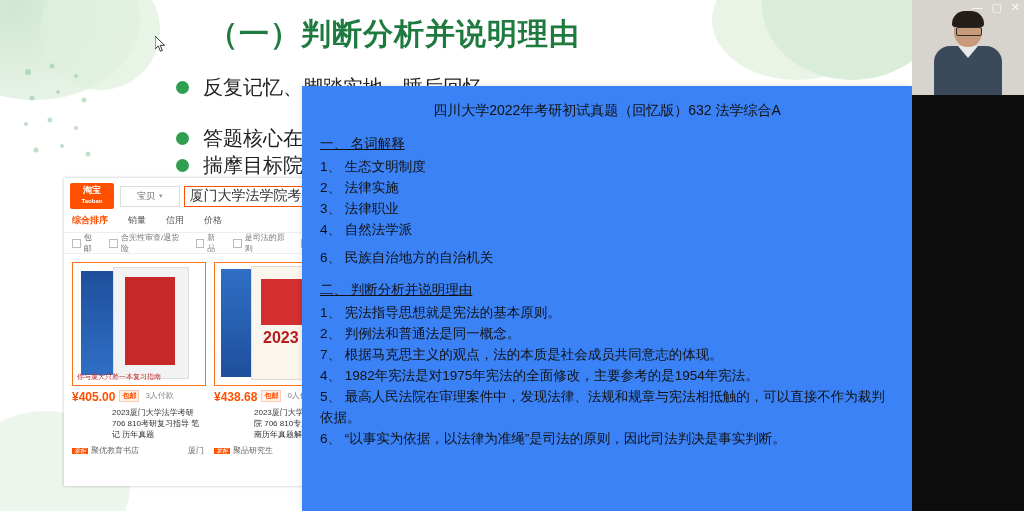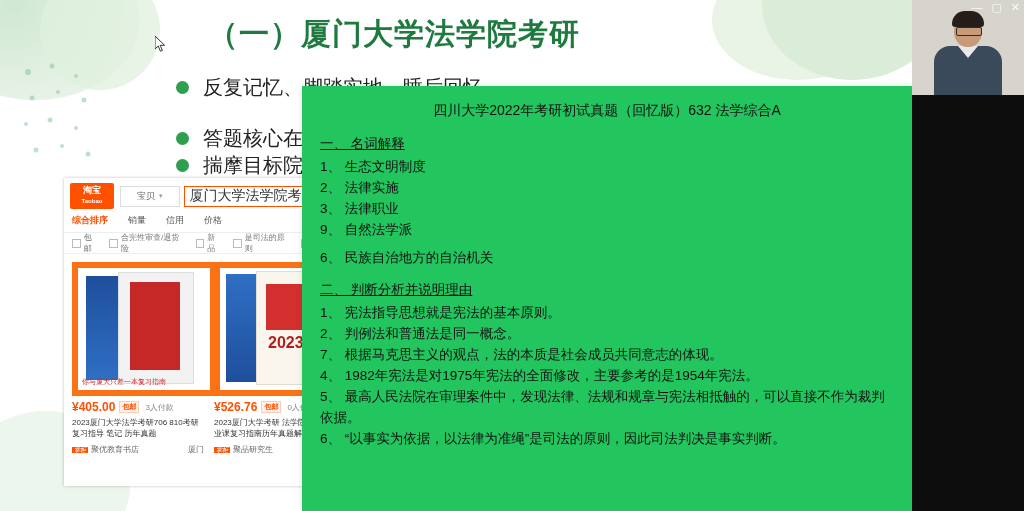--- a/index.html
+++ b/index.html
@@ -42,38 +42,38 @@
              padding:0 5px;font-size:14px;color:#333;box-sizing:border-box;}
   .tb-tabs{height:18px;display:flex;align-items:flex-start;gap:20px;padding:0 8px;border-bottom:1px solid #eee;
            font-size:9px;color:#555;}
   .tb-tabs .active{color:#ff5000;font-weight:bold;}
   .tb-filters{height:20px;display:flex;align-items:center;gap:10px;padding:0 8px;border-bottom:1px solid #eee;
               font-size:8px;color:#777;}
   .tb-filters span{display:flex;align-items:center;}
   .cbox{width:7px;height:7px;border:1px solid #bbb;margin-right:3px;display:inline-block;}
   .tb-grid{display:flex;gap:10px;padding:8px;}
   .tb-item{width:132px;}
-  .tb-img{width:132px;height:122px;border:6px solid #f97316;position:relative;overflow:hidden;background:#fff;}
+  .tb-img{width:132px;height:122px;border:1px solid #f97316;position:relative;overflow:hidden;background:#fff;}
   .bk-a{position:absolute;left:8px;top:8px;width:52px;height:104px;background:linear-gradient(180deg,#1f4f9c,#2f6fc4);}
   .bk-a2{position:absolute;left:40px;top:4px;width:74px;height:110px;background:#f2f2f2;border:1px solid #ddd;}
   .bk-a3{position:absolute;left:52px;top:14px;width:50px;height:88px;background:#c62828;}
   .bk-b{position:absolute;left:6px;top:6px;width:48px;height:108px;background:linear-gradient(180deg,#2f6fc4,#1f4f9c);}
   .bk-b2{position:absolute;left:36px;top:3px;width:86px;height:112px;background:#faf6ee;border:1px solid #e3ddcf;}
   .bk-b3{position:absolute;left:46px;top:16px;width:64px;height:46px;background:#d32f2f;}
   .bk-year{position:absolute;left:48px;top:66px;font-size:16px;font-weight:bold;color:#b71c1c;}
-  .tb-price{color:#ff5000;font-size:12px;font-weight:bold;margin-top:4px;display:flex;align-items:center;}
+  .tb-price{color:#ff5000;font-size:12px;font-weight:bold;margin-top:4px;display:flex;align-items:flex-start;}
   .tb-price .coupon{font-size:7px;background:#fff0e8;color:#ff5000;border:1px solid #ffccb3;
                     margin-left:4px;padding:0 2px;}
   .tb-price .sold{font-size:8px;color:#888;font-weight:normal;margin-left:6px;}
-  .tb-desc{font-size:8px;color:#333;line-height:11px;margin-top:3px;}
+  .tb-desc{font-size:8px;color:#333;line-height:11px;margin-top:3px;margin-left:40px;}
   .tb-shop{font-size:8px;color:#666;margin-top:5px;display:flex;align-items:center;justify-content:space-between;}
   .tb-shop .tag{background:#ff5000;color:#fff;font-size:6px;padding:0 2px;margin-right:3px;}
 
   
-  #paper{position:absolute;left:302px;top:86px;width:610px;height:425px;background:#22c55e;
+  #paper{position:absolute;left:302px;top:86px;width:610px;height:425px;background:#3b82f6;
           box-shadow:0 0 6px rgba(0,0,0,.12);padding:14px 18px 0 18px;box-sizing:border-box;
           font-size:13.5px;color:#111;line-height:21px;overflow:hidden;}
   #paper .ptitle{text-align:center;font-size:14px;margin-bottom:12px;}
   #paper .sec{margin-top:11px;margin-bottom:2px;text-decoration:underline;}
   #paper .ln{}
   #paper .gap{height:7px;}
 
   
   #cam{position:absolute;right:0;top:0;width:112px;height:511px;background:#0a0a0a;}
   #cam-video{position:absolute;left:0;top:0;width:112px;height:95px;overflow:hidden;
@@ -113,21 +113,21 @@
           <circle cx="66" cy="40" r="2.5"></circle>
         <circle cx="8" cy="64" r="2"></circle>
           <circle cx="32" cy="60" r="2.5"></circle>
           <circle cx="58" cy="68" r="2"></circle>
         <circle cx="18" cy="90" r="2.5"></circle>
           <circle cx="44" cy="86" r="2"></circle>
           <circle cx="70" cy="94" r="2.5"></circle>
       </g>
     </svg>
 
-    <div id="slide-title">（一）厦门大学法学院考研</div>
+    <div id="slide-title">（一）判断分析并说明理由</div>
 
     <div class="bullet-row" id="b1">
       <span class="bullet-dot"></span>
       <span>反复记忆、脚踏实地、睡后回忆</span>
     </div>
     <div class="bullet-row" id="b2">
       <span class="bullet-dot"></span>
       <span>答题核心在于逻辑清晰、重点突出</span>
     </div>
     <div class="bullet-row" id="b3">
@@ -206,41 +206,41 @@
         </div>
 
         <div class="tb-item">
           <div class="tb-img">
             <div class="bk-b"></div>
             <div class="bk-b2"></div>
             <div class="bk-b3"></div>
             <div class="bk-year">2023</div>
           </div>
           <div class="tb-price">
-            <span>¥526.76</span>
+            <span>¥438.68</span>
             <span class="coupon">包邮</span>
             <span class="sold">0人付款</span>
           </div>
           <div class="tb-desc">2023厦门大学考研 法学院 706 810专业课复习指南历年真题解析</div>
           <div class="tb-shop">
             <span><i class="tag">掌柜</i><b style="font-weight:normal">聚品研究生</b></span>
             <span><b style="font-weight:normal">厦门</b></span>
           </div>
         </div>
       </div>
     </div>
 
     <div id="paper">
       <div class="ptitle">四川大学2022年考研初试真题（回忆版）632 法学综合A</div>
 
       <div class="sec">一、 名词解释</div>
       <div class="ln">1、 生态文明制度</div>
       <div class="ln">2、 法律实施</div>
       <div class="ln">3、 法律职业</div>
-      <div class="ln">9、 自然法学派</div>
+      <div class="ln">4、 自然法学派</div>
       <div class="gap"></div>
       <div class="ln">6、 民族自治地方的自治机关</div>
 
       <div class="sec">二、 判断分析并说明理由</div>
       <div class="ln">1、 宪法指导思想就是宪法的基本原则。</div>
       <div class="ln">2、 判例法和普通法是同一概念。</div>
       <div class="ln">7、 根据马克思主义的观点，法的本质是社会成员共同意志的体现。</div>
       <div class="ln">4、 1982年宪法是对1975年宪法的全面修改，主要参考的是1954年宪法。</div>
       <div class="ln">5、 最高人民法院在审理案件中，发现法律、法规和规章与宪法相抵触的，可以直接不作为裁判依据。</div>
       <div class="ln">6、 “以事实为依据，以法律为准绳”是司法的原则，因此司法判决是事实判断。</div>

